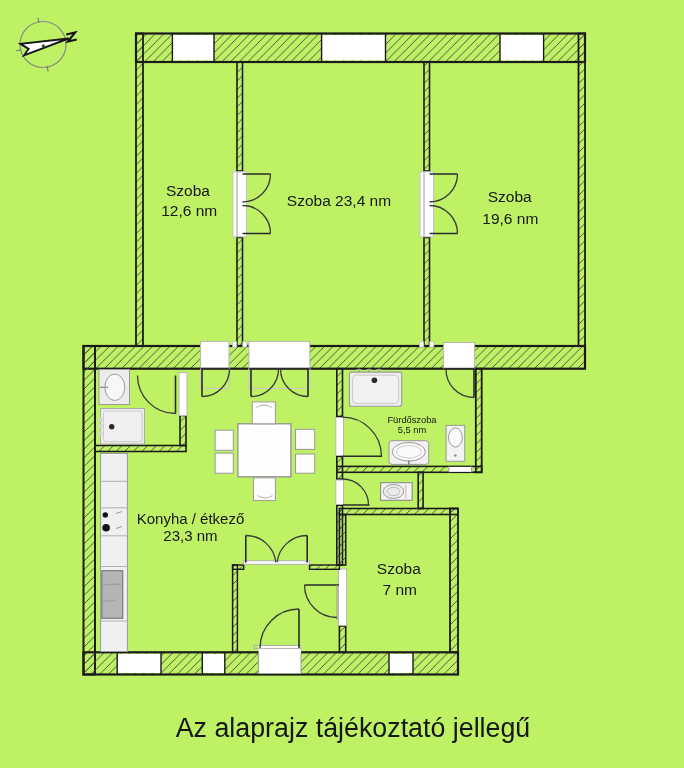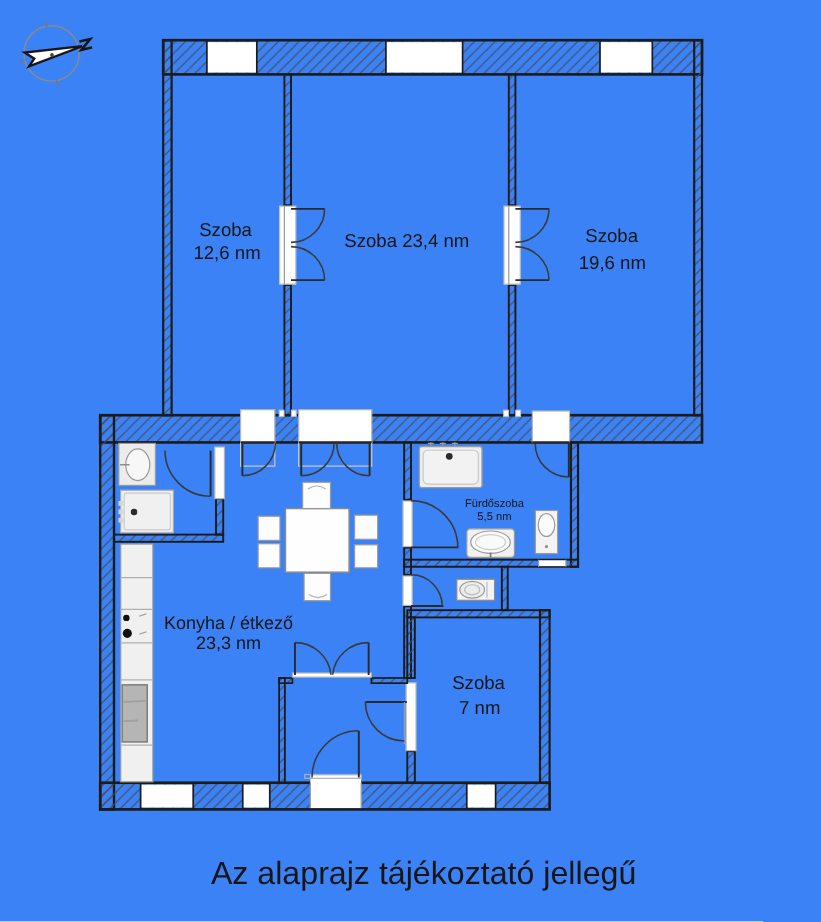--- a/index.html
+++ b/index.html
@@ -1,16 +1,16 @@
 <!DOCTYPE html>
 <html><head>
 <meta charset="utf-8">
 <style>
   html,body{margin:0;padding:0;background:#ffffff;}
-  #page{width:684px;height:768px;position:relative;background:#3b82f6;font-family:"Liberation Sans",sans-serif;}
+  #page{width:684px;height:768px;position:relative;background:#bef264;font-family:"Liberation Sans",sans-serif;}
   svg{position:absolute;top:0;left:0;}
   text{font-family:"Liberation Sans",sans-serif;fill:#161616;}
 </style>
 </head>
 <body>
 <div id="page">
 <svg width="684" height="768" viewBox="0 0 684 768">
 <defs>
 <pattern id="h" patternUnits="userSpaceOnUse" width="8.6" height="8.6">
   <path d="M0,8.6 L8.6,0 M-2.15,2.15 L2.15,-2.15 M6.45,10.75 L10.75,6.45" stroke="#4a4a4a" stroke-width="0.95"></path>

